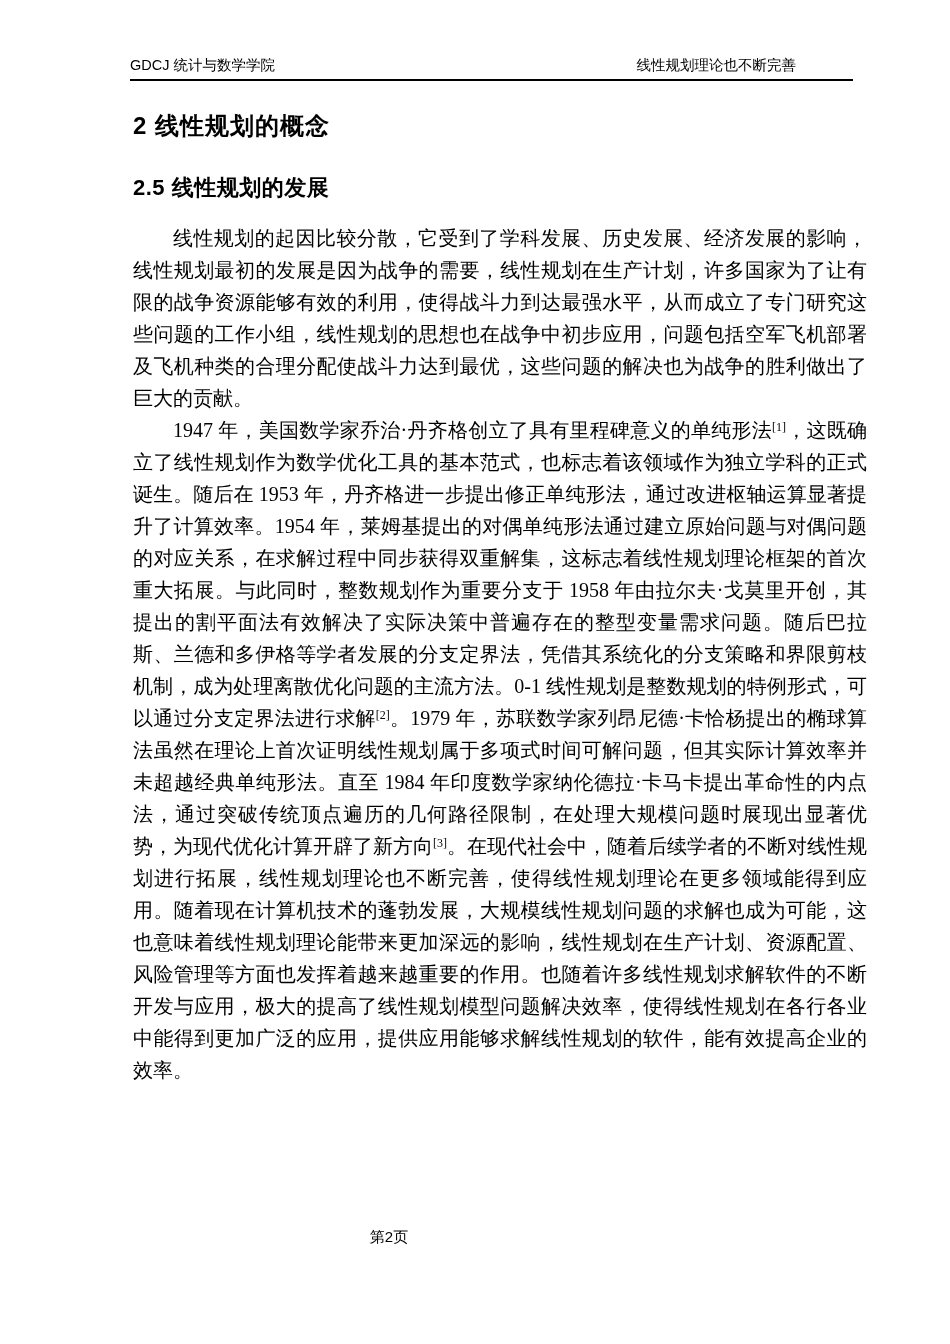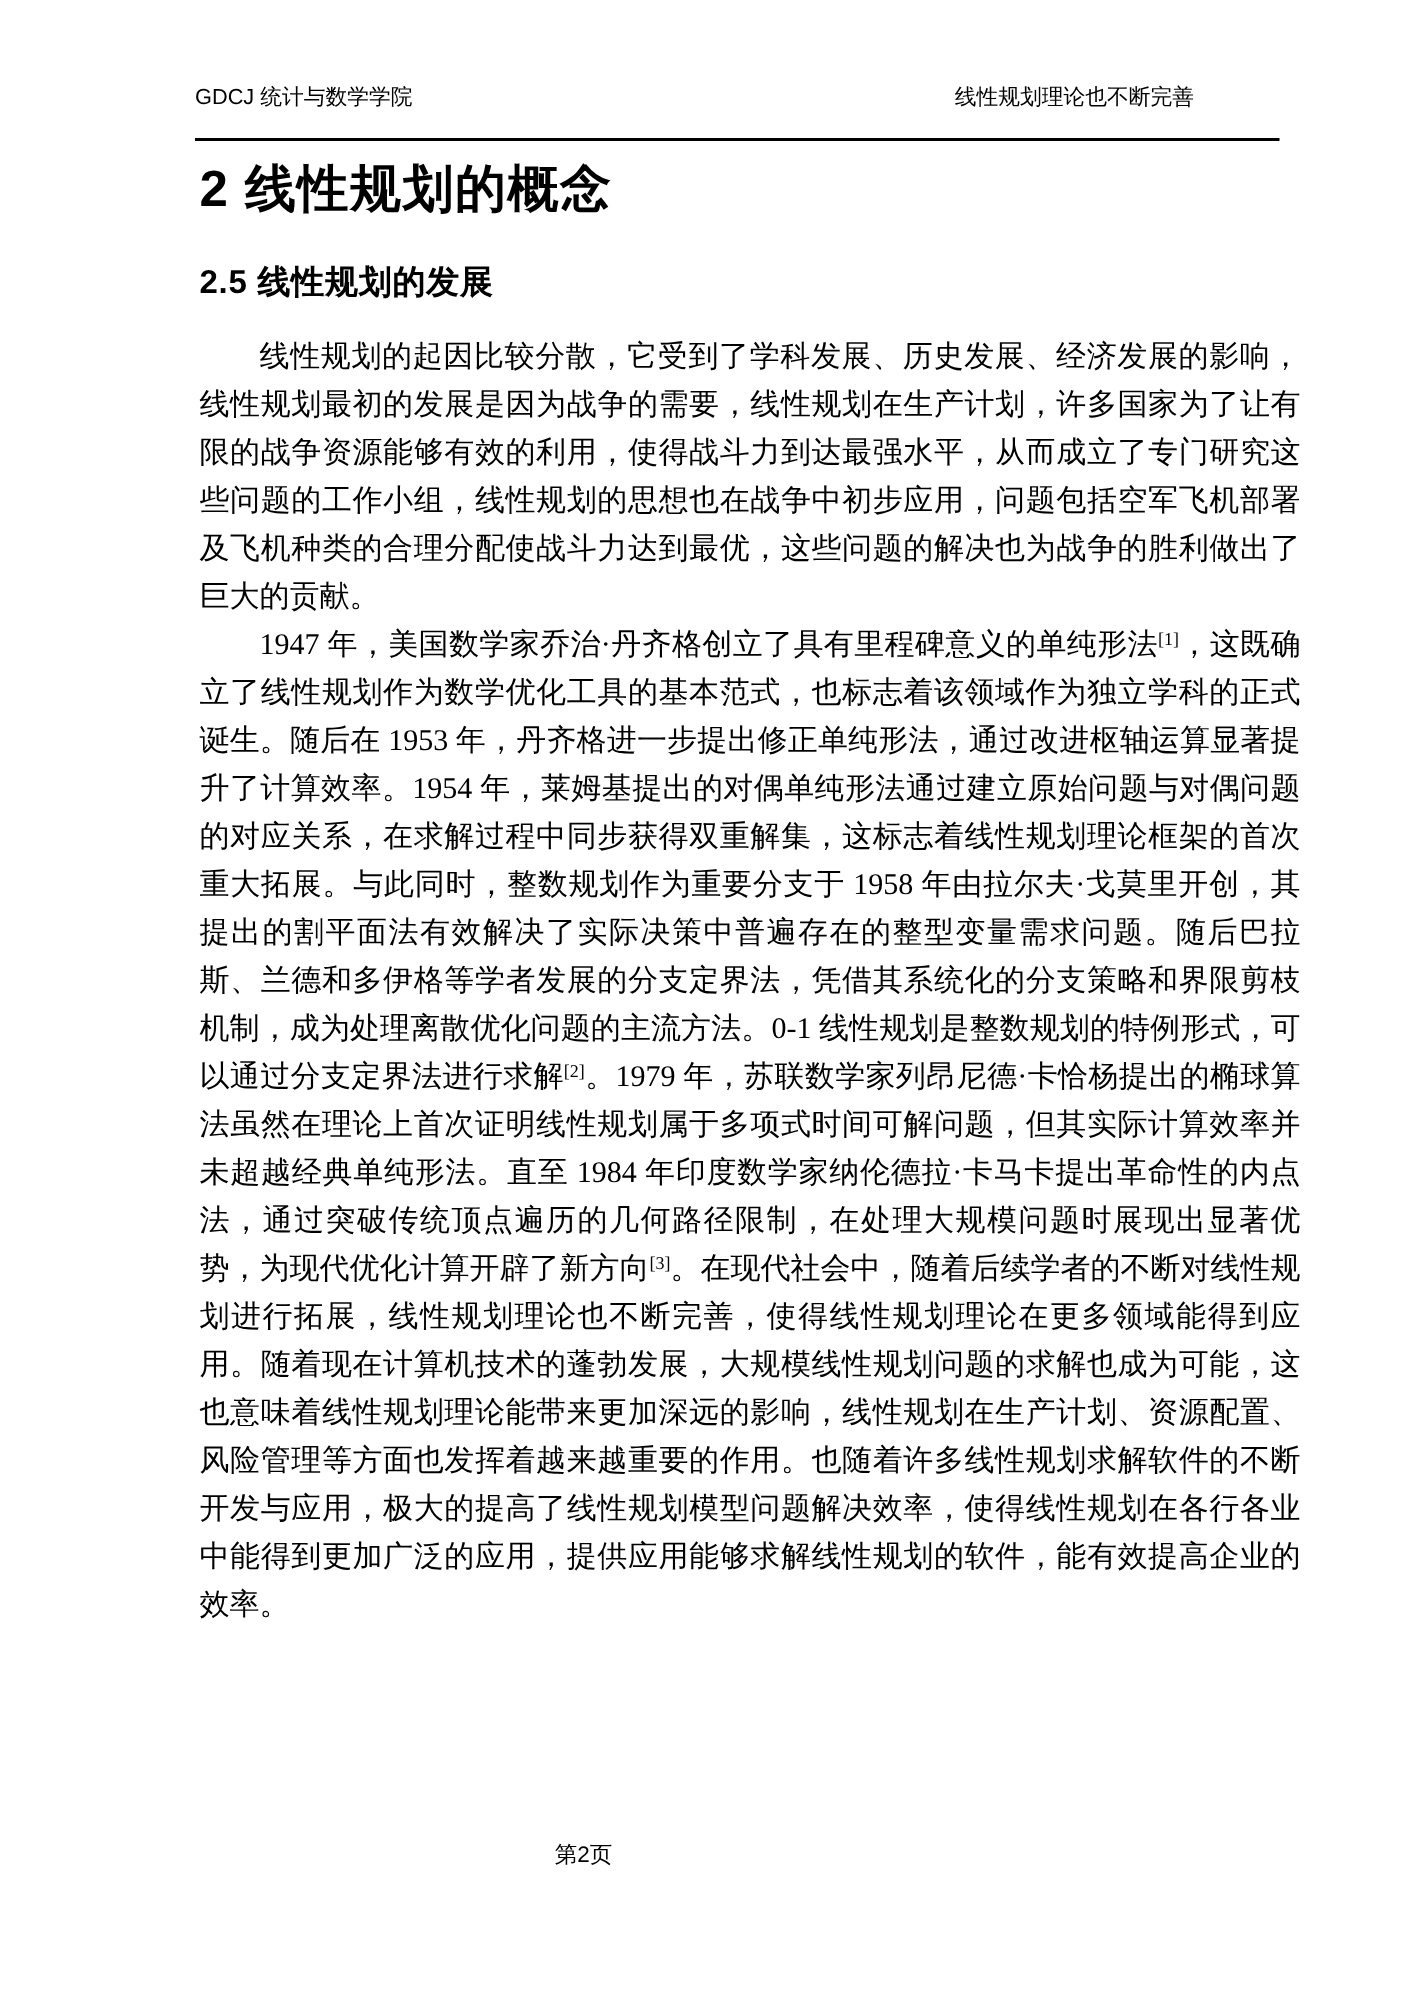--- a/index.html
+++ b/index.html
@@ -17,41 +17,41 @@
   }
   .header {
     position: absolute;
     top: 57px;
     left: 130px;
     width: 723px;
     display: flex;
     justify-content: space-between;
     align-items: flex-end;
     border-bottom: 2px solid #000000;
-    padding-bottom: 18px;
+    padding-bottom: 5px;
     font-family: "Liberation Sans", "DejaVu Sans", sans-serif;
     font-size: 14.5px;
     line-height: 17px;
   }
   .header .hdr-right {
     padding-right: 57px;
   }
   .content {
     position: absolute;
     top: 0;
     left: 133px;
     width: 734px;
     display: flex;
     flex-direction: column;
   }
   .chapter-title {
     margin: 110px 0 20px 0;
     font-family: "Liberation Sans", "DejaVu Sans", sans-serif;
     font-weight: 800;
-    font-size: 34px;
+    font-size: 24px;
     line-height: 32px;
     letter-spacing: 1px;
   }
   .section-heading {
     margin: 12px 0 20px 0;
     font-family: "Liberation Sans", "DejaVu Sans", sans-serif;
     font-weight: 700;
     font-size: 22px;
     line-height: 28px;
     letter-spacing: 0.5px;

